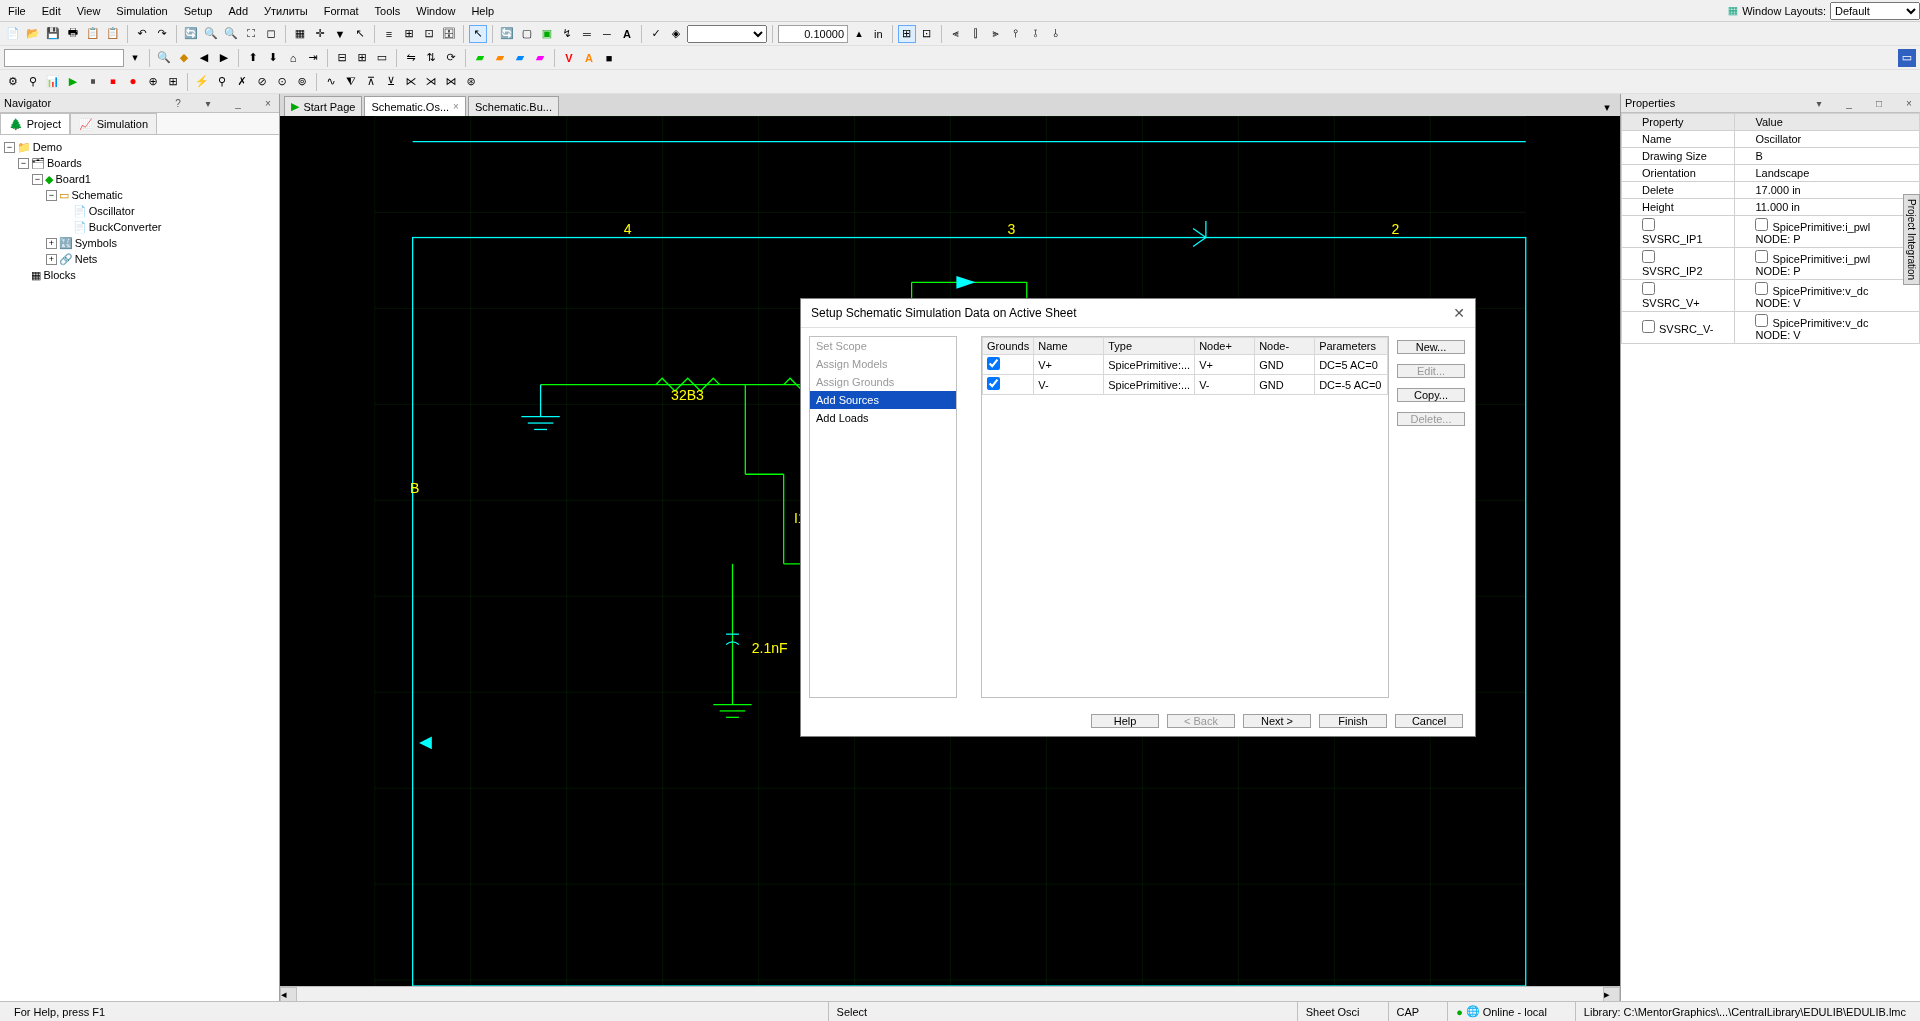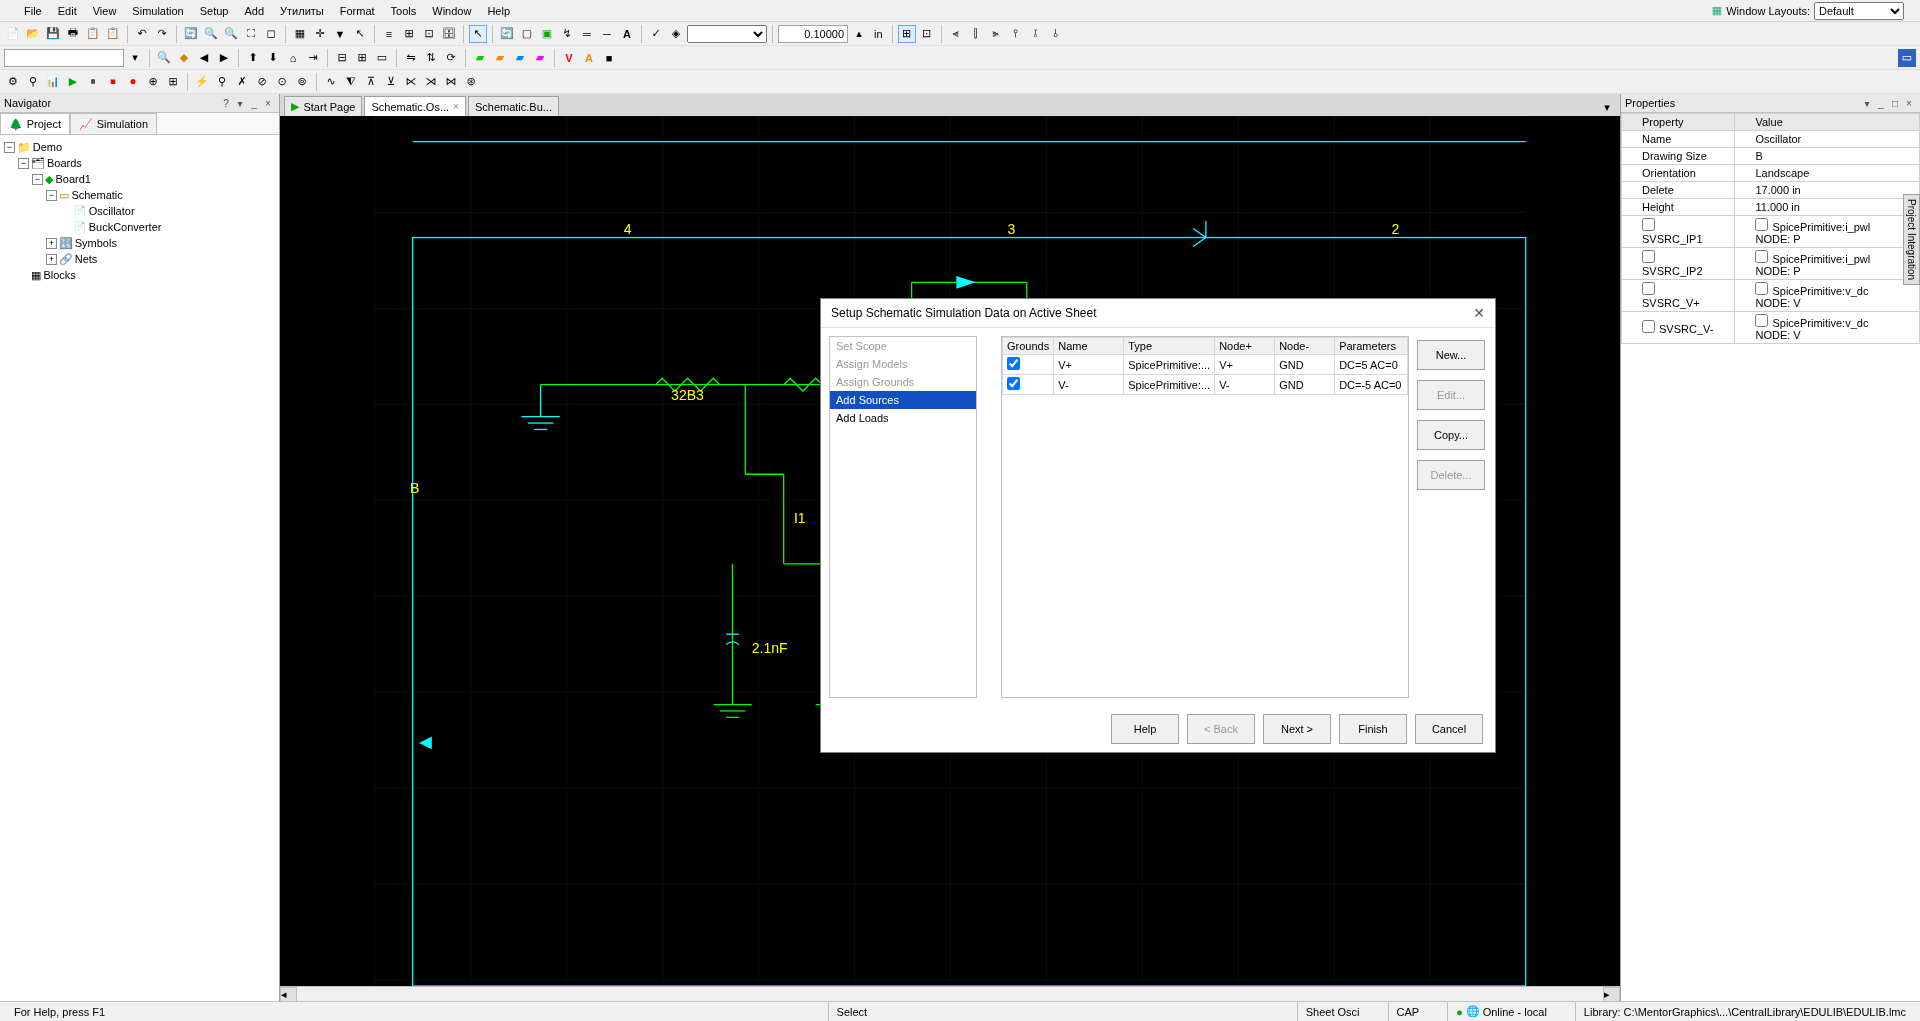--- a/index.html
+++ b/index.html
@@ -1,38 +1,38 @@
 <!DOCTYPE html>
 <html><head>
 <meta charset="utf-8">
 <style>
 * { box-sizing: border-box; margin: 0; padding: 0; font-family: "Segoe UI", Tahoma, sans-serif; font-size: 11px; }
 body { background: #f0f0f0; width: 1920px; height: 1021px; overflow: hidden; position: relative; }
 
 
-.menubar { display: flex; align-items: center; height: 22px; background: #f0f0f0; padding: 0 16px; border-bottom: 1px solid #d0d0d0; }
+.menubar { display: flex; align-items: center; height: 22px; background: #f0f0f0; padding: 0 0; border-bottom: 1px solid #d0d0d0; }
 .menubar .item { padding: 2px 8px; cursor: default; }
 .menubar .spacer { flex: 1; }
 .win-layout { display: flex; align-items: center; gap: 4px; }
 .win-layout select { font-size: 11px; width: 90px; height: 18px; }
 
 
 .toolbar { display: flex; align-items: center; height: 24px; background: #f0f0f0; padding: 0 4px; gap: 2px; border-bottom: 1px solid #e0e0e0; }
 .tb-btn { width: 18px; height: 18px; display: inline-flex; align-items: center; justify-content: center; border: 1px solid transparent; cursor: default; font-size: 11px; }
 .tb-sep { width: 1px; height: 18px; background: #c0c0c0; margin: 0 3px; }
 .tb-input { width: 120px; height: 18px; border: 1px solid #a0a0a0; font-size: 11px; padding: 0 3px; }
 .tb-combo { width: 80px; height: 18px; }
 .tb-num { width: 70px; height: 18px; text-align: right; padding: 0 3px; border: 1px solid #a0a0a0; }
 
 
 .main { display: flex; height: calc(100% - 22px - 24px - 24px - 22px - 20px); position: relative; }
 
 
 .navigator { width: 280px; background: #fff; border-right: 1px solid #a0a0a0; display: flex; flex-direction: column; }
-.panel-header { background: #e8e8e8; display: flex; align-items: center; height: 19px; padding: 0 4px; border-bottom: 1px solid #c0c0c0; font-weight: normal; }
+.panel-header { background: #e8e8e8; display: flex; align-items: center; height: 19px; padding: 0 4px; border-bottom: 1px solid #c0c0c0; font-weight: normal; gap: 16px; }
 .panel-header .title { flex: 1; }
 .panel-header .hbtn { width: 14px; height: 14px; display: inline-flex; align-items: center; justify-content: center; cursor: default; font-size: 10px; color: #555; }
 .nav-tabs { display: flex; height: 22px; border-bottom: 1px solid #c0c0c0; background: #f8f8f8; }
 .nav-tab { display: flex; align-items: center; padding: 0 8px; gap: 4px; border: 1px solid #c0c0c0; border-bottom: none; background: #f0f0f0; cursor: default; }
 .nav-tab.active { background: #fff; }
 .tree { padding: 4px; overflow: auto; flex: 1; }
 .tree-node { display: flex; align-items: center; height: 16px; gap: 2px; cursor: default; }
 .tree-node .exp { width: 11px; height: 11px; border: 1px solid #888; display: inline-flex; align-items: center; justify-content: center; font-size: 9px; line-height: 1; }
 .tree-node .noexp { width: 11px; }
 
@@ -49,36 +49,36 @@
 
 
 .properties { width: 300px; background: #fff; border-left: 1px solid #a0a0a0; display: flex; flex-direction: column; }
 .prop-table { border-collapse: collapse; width: 100%; }
 .prop-table th, .prop-table td { border: 1px solid #d0d0d0; padding: 2px 20px; text-align: left; height: 17px; }
 .prop-table th { background: #e8e8e8; font-weight: normal; }
 .prop-chk { margin-right: 4px; }
 .vtab { position: absolute; right: 0; top: 100px; writing-mode: vertical-rl; background: #e0e0e0; padding: 4px 2px; border: 1px solid #a0a0a0; font-size: 10px; }
 
 
-.dialog { position: absolute; left: 820px; top: 298px; width: 676px; background: #fff; border: 1px solid #808080; box-shadow: 2px 2px 6px rgba(0,0,0,0.3); z-index: 100; }
+.dialog { position: absolute; left: 800px; top: 298px; width: 676px; background: #fff; border: 1px solid #808080; box-shadow: 2px 2px 6px rgba(0,0,0,0.3); z-index: 100; }
 .dlg-title { background: #fff; padding: 6px 10px; border-bottom: 1px solid #e0e0e0; display: flex; align-items: center; }
 .dlg-title .t { flex: 1; font-size: 12px; }
 .dlg-title .x { cursor: default; font-size: 14px; color: #555; }
 .dlg-body { display: flex; padding: 8px; gap: 24px; height: 378px; }
 .dlg-steps { width: 148px; border: 1px solid #c0c0c0; background: #fff; }
 .dlg-step { padding: 3px 6px; font-size: 11px; color: #999; cursor: default; }
 .dlg-step.enabled { color: #000; }
 .dlg-step.selected { background: #1050c0; color: #fff; }
 .dlg-grid-wrap { flex: 1; display: flex; gap: 8px; }
 .dlg-grid { flex: 1; border: 1px solid #c0c0c0; overflow: auto; }
 .dlg-grid table { border-collapse: collapse; width: 100%; }
 .dlg-grid th, .dlg-grid td { border: 1px solid #d8d8d8; padding: 2px 4px; text-align: left; height: 17px; font-size: 11px; white-space: nowrap; overflow: hidden; }
 .dlg-grid th { background: #f0f0f0; font-weight: normal; }
 .dlg-btns-side { width: 70px; display: flex; flex-direction: column; gap: 10px; padding-top: 4px; }
-.dlg-btns-side button, .dlg-footer button { width: 68px; height: 30px; background: #f0f0f0; border: 1px solid #a0a0a0; font-size: 11px; cursor: default; }
+.dlg-btns-side button, .dlg-footer button { width: 68px; height: 14px; background: #f0f0f0; border: 1px solid #a0a0a0; font-size: 11px; cursor: default; }
 .dlg-btns-side button:disabled, .dlg-footer button:disabled { color: #999; }
 .dlg-footer { display: flex; justify-content: flex-end; gap: 8px; padding: 8px 12px; }
 
 
 .statusbar { position: absolute; bottom: 0; left: 0; right: 0; height: 20px; background: #f0f0f0; border-top: 1px solid #c0c0c0; display: flex; align-items: center; padding: 0 6px; gap: 20px; }
 .statusbar .cell { border-left: 1px solid #c0c0c0; padding: 0 8px; height: 100%; display: flex; align-items: center; }
 .statusbar .first { border-left: none; flex: 0 0 400px; }
 
 
 .schematic-svg { width: 100%; height: 100%; }

